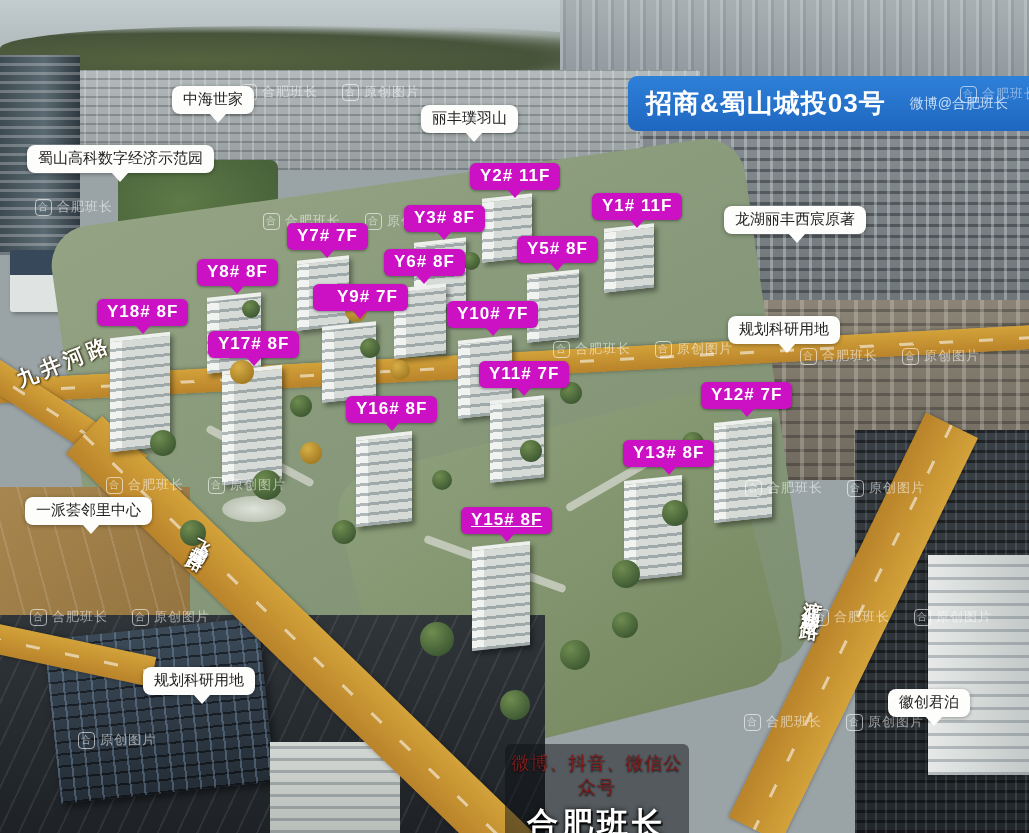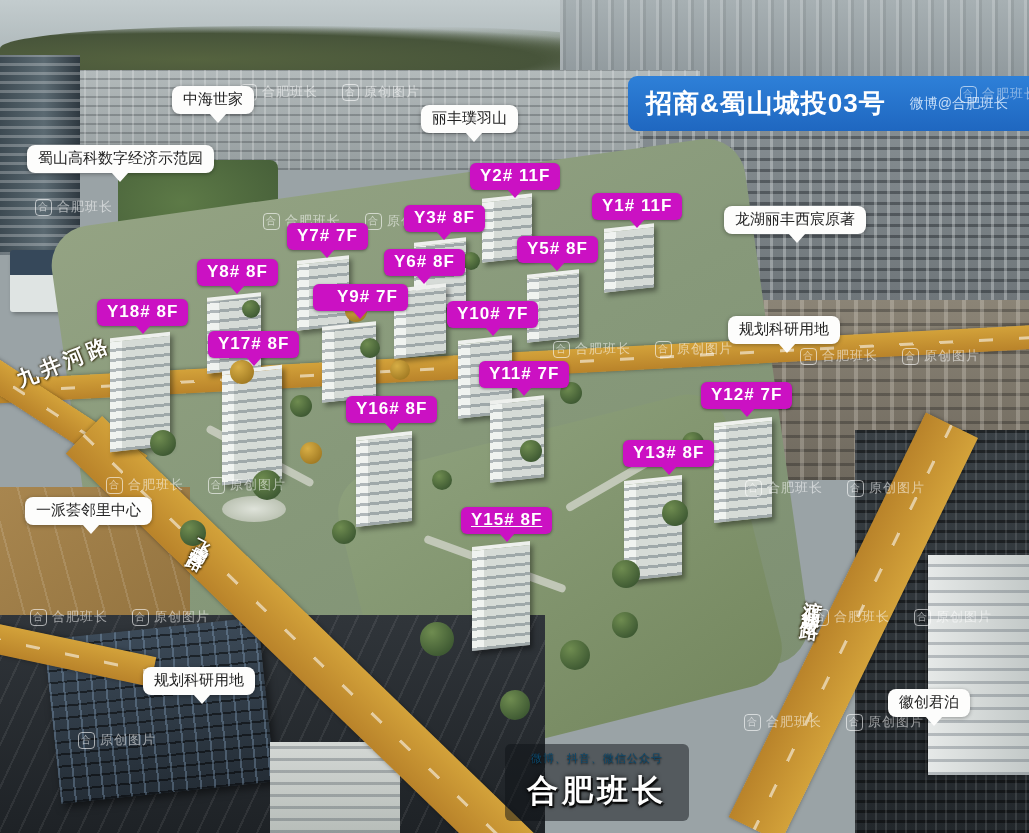--- a/index.html
+++ b/index.html
@@ -115,21 +115,21 @@
   
   .wm{z-index:7;display:flex;align-items:center;gap:5px;color:rgba(255,255,255,.55);
     font-size:13px;white-space:nowrap;letter-spacing:1px;}
   .wm .lg{width:15px;height:15px;border:1px solid rgba(255,255,255,.6);border-radius:4px;
     font-size:10px;display:flex;align-items:center;justify-content:center;flex:0 0 auto;}
   .wm .sep{width:14px;}
   .wm.over{z-index:10;color:rgba(255,255,255,.45);}
   
   .foot{left:505px;top:744px;width:176px;z-index:9;text-align:center;
     background:rgba(14,17,22,.5);border-radius:6px;padding:7px 4px 9px;}
-  .foot-l1{font-size:11px;color:#0c4a6e;letter-spacing:1px;
+  .foot-l1{font-size:18px;color:#7f1d1d;letter-spacing:1px;
     text-shadow:0 1px 2px rgba(0,0,0,.9);}
   .foot-l2{font-size:31px;font-weight:700;color:#fff;letter-spacing:4px;margin-top:4px;
     text-shadow:0 2px 2px #000,0 0 5px rgba(0,0,0,.85),2px 2px 0 rgba(0,0,0,.6);}
 </style>
 </head>
 <body>
 
 <div class="abs sky"></div>
 <div class="abs far-forest"></div>
 <div class="abs far-city"></div>

